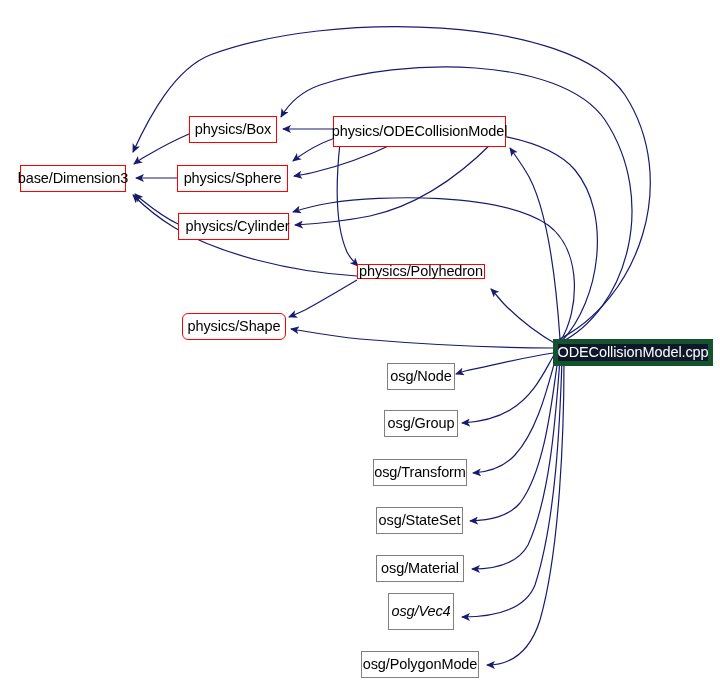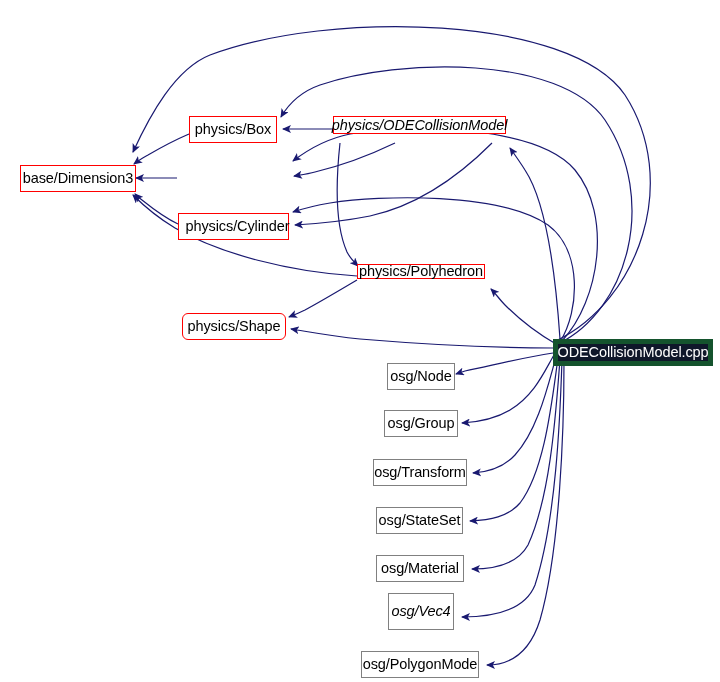--- a/index.html
+++ b/index.html
@@ -102,32 +102,35 @@
       <path d="M 558,358 C 552,400 545,470 520,503 C 508,517 490,520 470,521"></path>
 
       <path d="M 560,359 C 556,410 551,495 528,545 C 517,565 494,569 472,569"></path>
 
       <path d="M 562,360 C 560,420 556,520 535,585 C 525,610 495,617 462,617"></path>
 
       <path d="M 564,361 C 564,430 560,550 540,620 C 529,655 508,665 487,665"></path>
     </g>
   </svg>
 
-  <div class="node red" style="left:20px; top:165px; width:116px; height:27px;">
+  <div class="node red" style="left:20px; top:165px; width:106px; height:27px;">
     <span>base/Dimension3</span>
   </div>
 
   <div class="node red" style="left:189px; top:116px; width:88px; height:27px;">
     <span>physics/Box</span>
   </div>
 
-  <div class="node red" style="left:333px; top:116px; width:173px; height:18px;font-style:italic;">
+  <div class="node red" style="left:333px; top:116px; width:173px; height:31px;">
     <span>physics/ODECollisionModel</span>
   </div>
 
+  <div class="node red" style="left:177px; top:165px; width:111px; height:27px;">
+    <span>physics/Sphere</span>
+  </div>
 
   <div class="node red" style="left:178px; top:213px; width:111px; height:27px;padding-left:8px;">
     <span>physics/Cylinder</span>
   </div>
 
   <div class="node red" style="left:357px; top:264px; width:128px; height:15px;">
     <span>physics/Polyhedron</span>
   </div>
 
   <div class="node red" style="left:182px; top:313px; width:104px; height:27px;border-radius:6px;">

